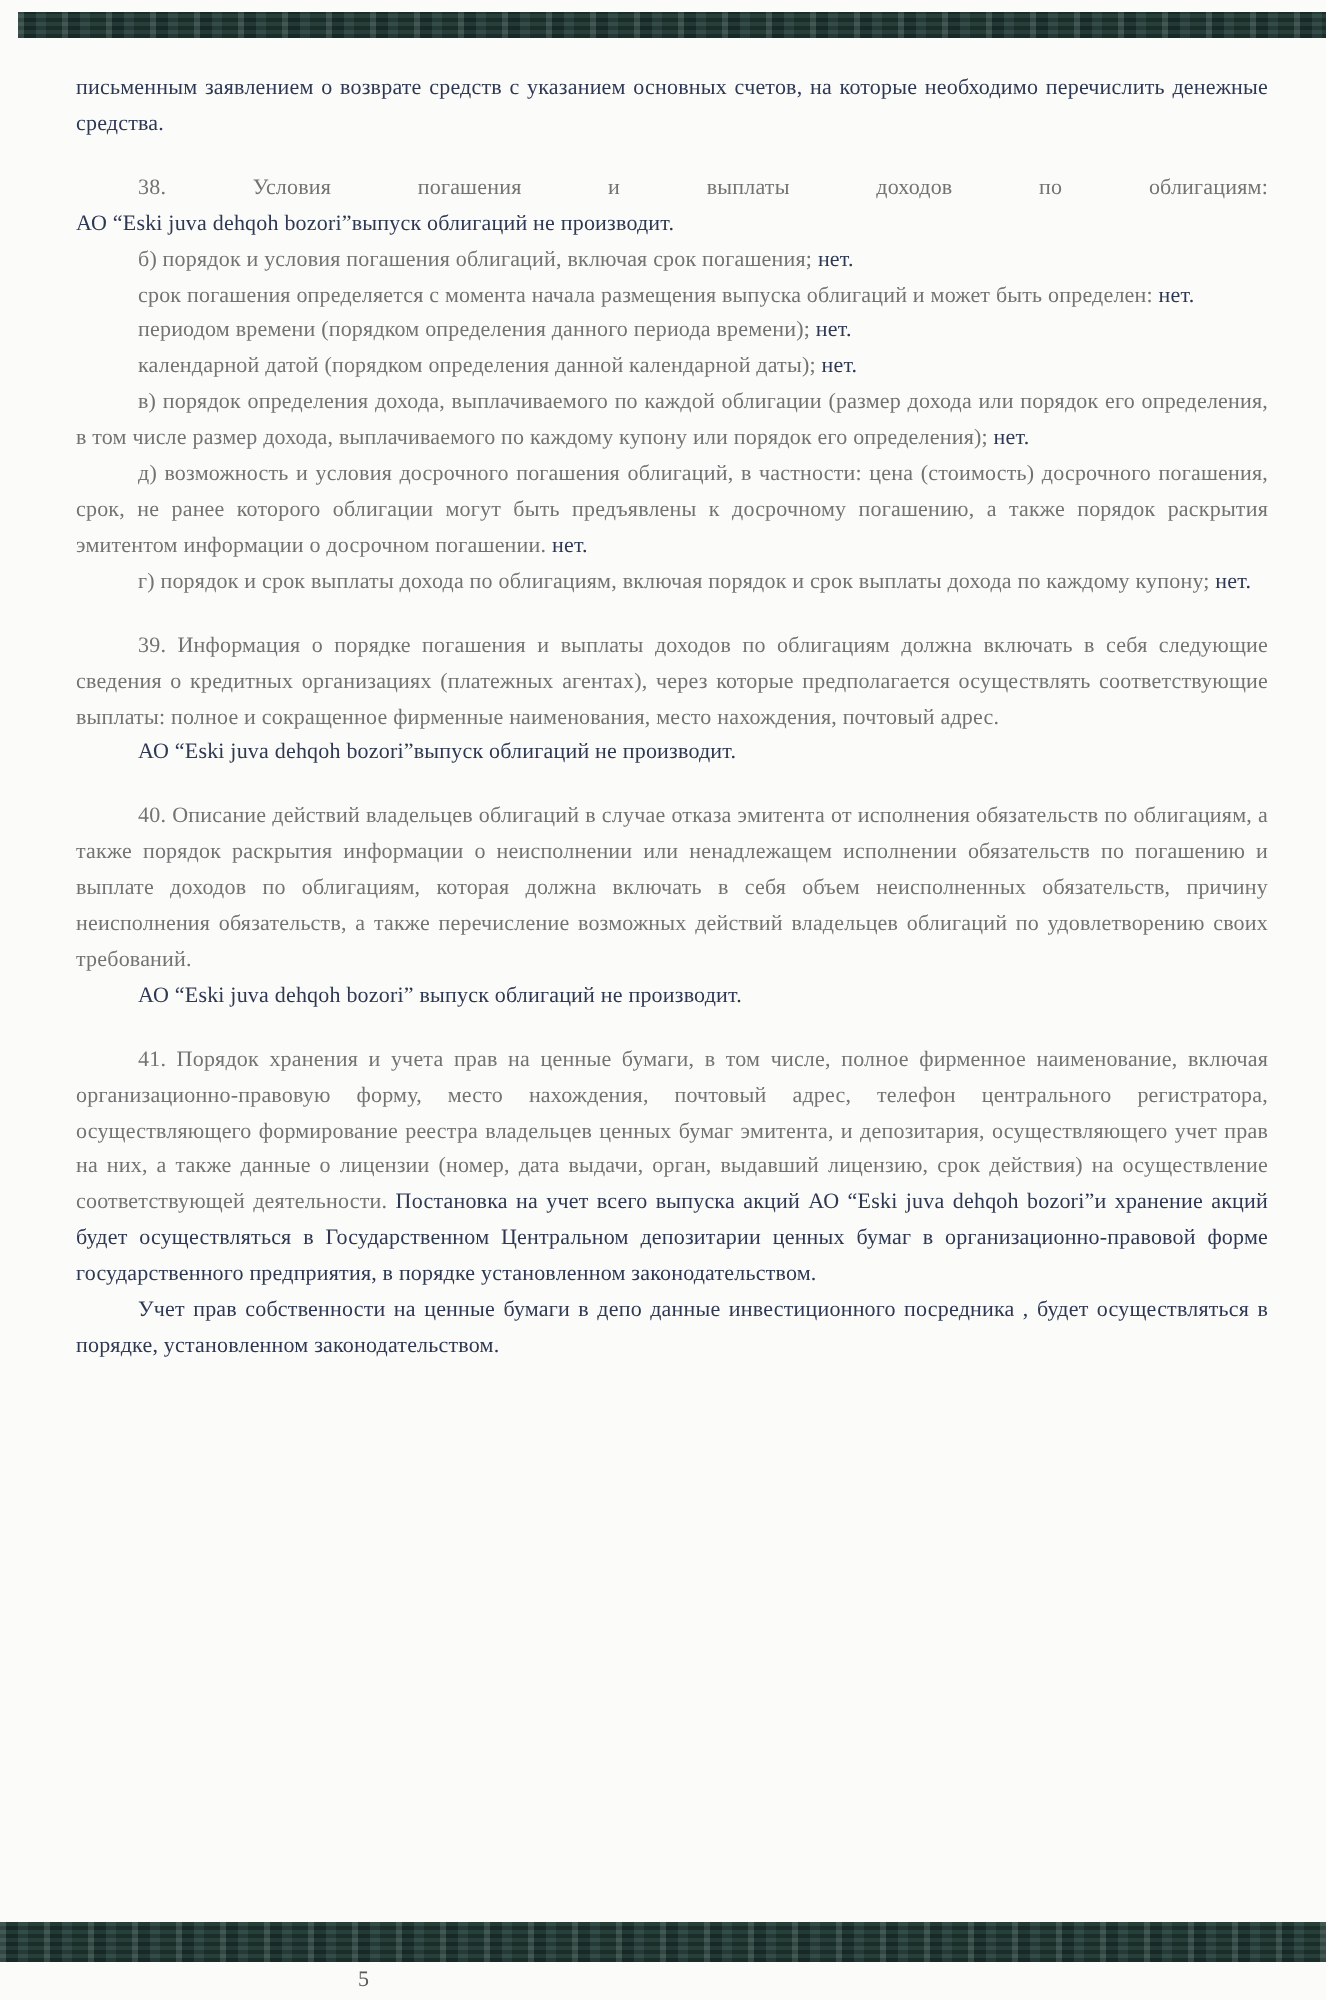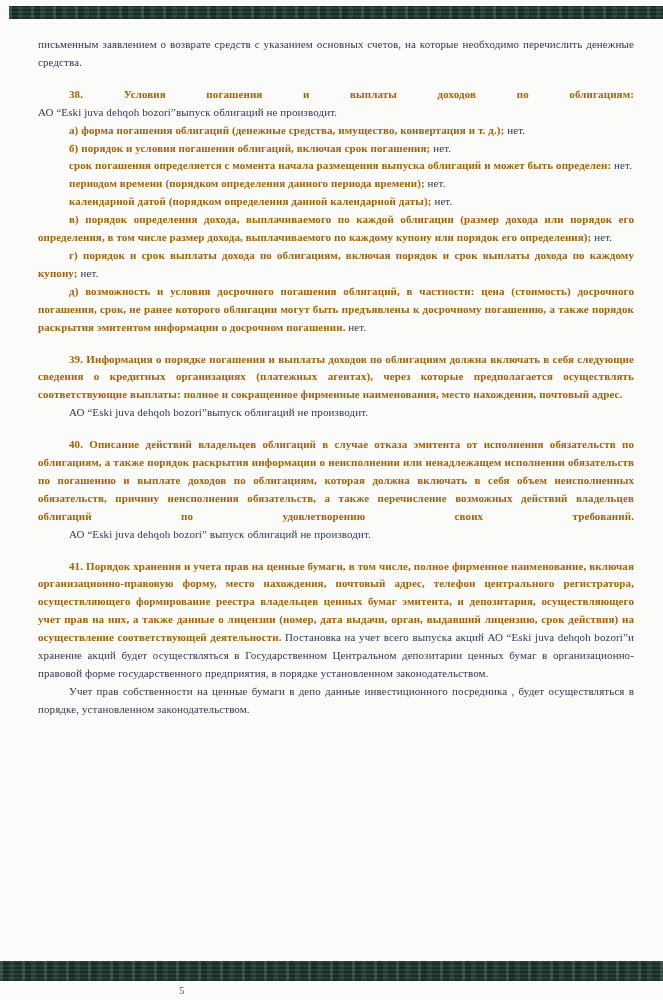--- a/index.html
+++ b/index.html
@@ -33,21 +33,21 @@
     width: 596px;
     font-size: 11px;
     line-height: 17.9px;
     text-align: justify;
     letter-spacing: 0.1px;
   }
   p { margin: 0; padding: 0; }
   .ind { text-indent: 31px; }
   .sec { margin-top: 14px; }
   .jl { text-align-last: justify; }
-  b { font-weight: 700; color: #a16207; }
+  b { font-weight: 400; color: #737373; }
 
   .page-num {
     position: absolute;
     top: 984px; left: 179px;
     font-size: 11px;
     color: #5a5a58;
   }
 </style>
 </head>
 <body>
@@ -56,35 +56,34 @@
 
   <div class="scan-bar top"></div>
 
   <div class="content">
 
     <p>письменным заявлением о возврате средств с указанием основных счетов, на которые необходимо перечислить денежные средства.</p>
 
     <p class="ind sec jl"><b>38. Условия погашения и выплаты доходов по облигациям:</b></p>
     <p>АО “Eski  juva dehqoh bozori”выпуск облигаций не производит.</p>
 
-    <p class="ind"><b>а) форма погашения облигаций (денежные средства, имущество, конвертация и т. д.);</b> <span>нет.</span></p>
 
     <p class="ind"><b>б) порядок и условия погашения облигаций, включая срок погашения;</b> <span>нет.</span></p>
 
     <p class="ind"><b>срок погашения определяется с момента начала размещения выпуска облигаций и может быть определен:</b> <span>нет.</span></p>
 
     <p class="ind"><b>периодом времени (порядком определения данного периода времени);</b> <span>нет.</span></p>
 
     <p class="ind"><b>календарной датой (порядком определения данной календарной даты);</b> <span>нет.</span></p>
 
     <p class="ind"><b>в) порядок определения дохода, выплачиваемого по каждой облигации (размер дохода или порядок его определения, в том числе размер дохода, выплачиваемого по каждому купону или порядок его определения);</b> <span>нет.</span></p>
 
+    <p class="ind"><b>д) возможность и условия досрочного погашения облигаций, в частности: цена (стоимость) досрочного погашения, срок, не ранее которого облигации могут быть предъявлены к досрочному погашению, а также порядок раскрытия эмитентом информации о досрочном погашении.</b> <span>нет.</span></p>
+
     <p class="ind"><b>г) порядок и срок выплаты дохода по облигациям, включая порядок и срок выплаты дохода по каждому купону;</b> <span>нет.</span></p>
-
-    <p class="ind"><b>д) возможность и условия досрочного погашения облигаций, в частности: цена (стоимость) досрочного погашения, срок, не ранее которого облигации могут быть предъявлены к досрочному погашению, а также порядок раскрытия эмитентом информации о досрочном погашении.</b> <span>нет.</span></p>
 
     <p class="ind sec"><b>39. Информация о порядке погашения и выплаты доходов по облигациям должна включать в себя следующие сведения о кредитных организациях (платежных агентах), через которые предполагается осуществлять соответствующие выплаты: полное и сокращенное фирменные наименования, место нахождения, почтовый адрес.</b></p>
     <p class="ind">АО “Eski  juva dehqoh bozori”выпуск облигаций не производит.</p>
 
     <p class="ind sec jl"><b>40. Описание действий владельцев облигаций в случае отказа эмитента от исполнения обязательств по облигациям, а также порядок раскрытия информации о неисполнении или ненадлежащем исполнении обязательств по погашению и выплате доходов по облигациям, которая должна включать в себя объем неисполненных обязательств, причину неисполнения обязательств, а также перечисление возможных действий владельцев облигаций по удовлетворению своих требований.</b></p>
     <p class="ind">АО “Eski  juva dehqoh bozori” выпуск облигаций не производит.</p>
 
     <p class="ind sec"><b>41. Порядок хранения и учета прав на ценные бумаги, в том числе, полное фирменное наименование, включая организационно-правовую форму, место нахождения, почтовый адрес, телефон центрального регистратора, осуществляющего формирование реестра владельцев ценных бумаг эмитента, и депозитария, осуществляющего учет прав на них, а также данные о лицензии (номер, дата выдачи, орган, выдавший лицензию, срок действия) на осуществление соответствующей деятельности.</b> <span>Постановка на учет всего выпуска акций АО “Eski juva dehqoh bozori”и хранение акций будет осуществляться в Государственном Центральном депозитарии ценных бумаг в организационно-правовой форме государственного предприятия, в порядке установленном законодательством.</span></p>
     <p class="ind">Учет прав собственности на ценные бумаги в  депо данные инвестиционного посредника , будет осуществляться в порядке, установленном законодательством.</p>
 

